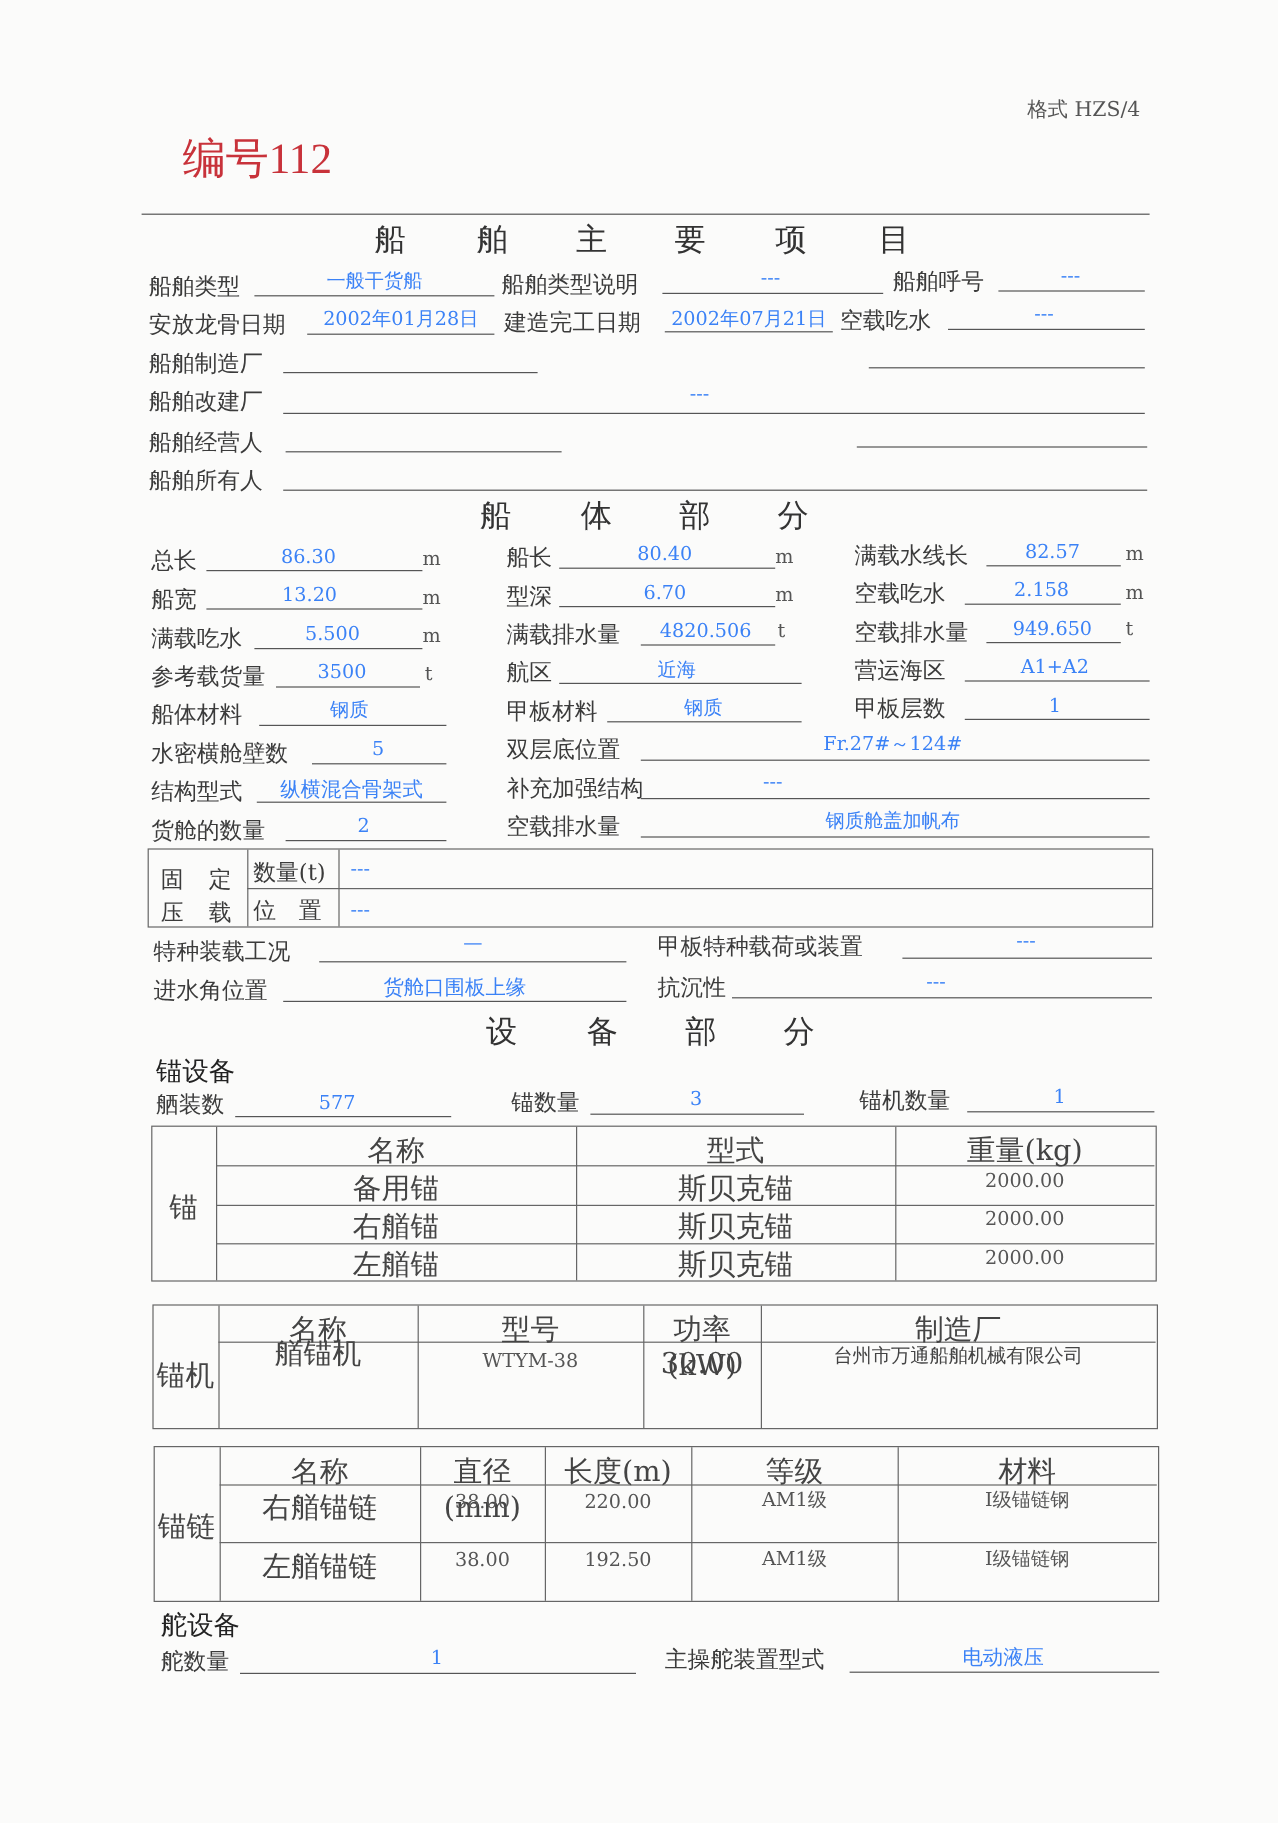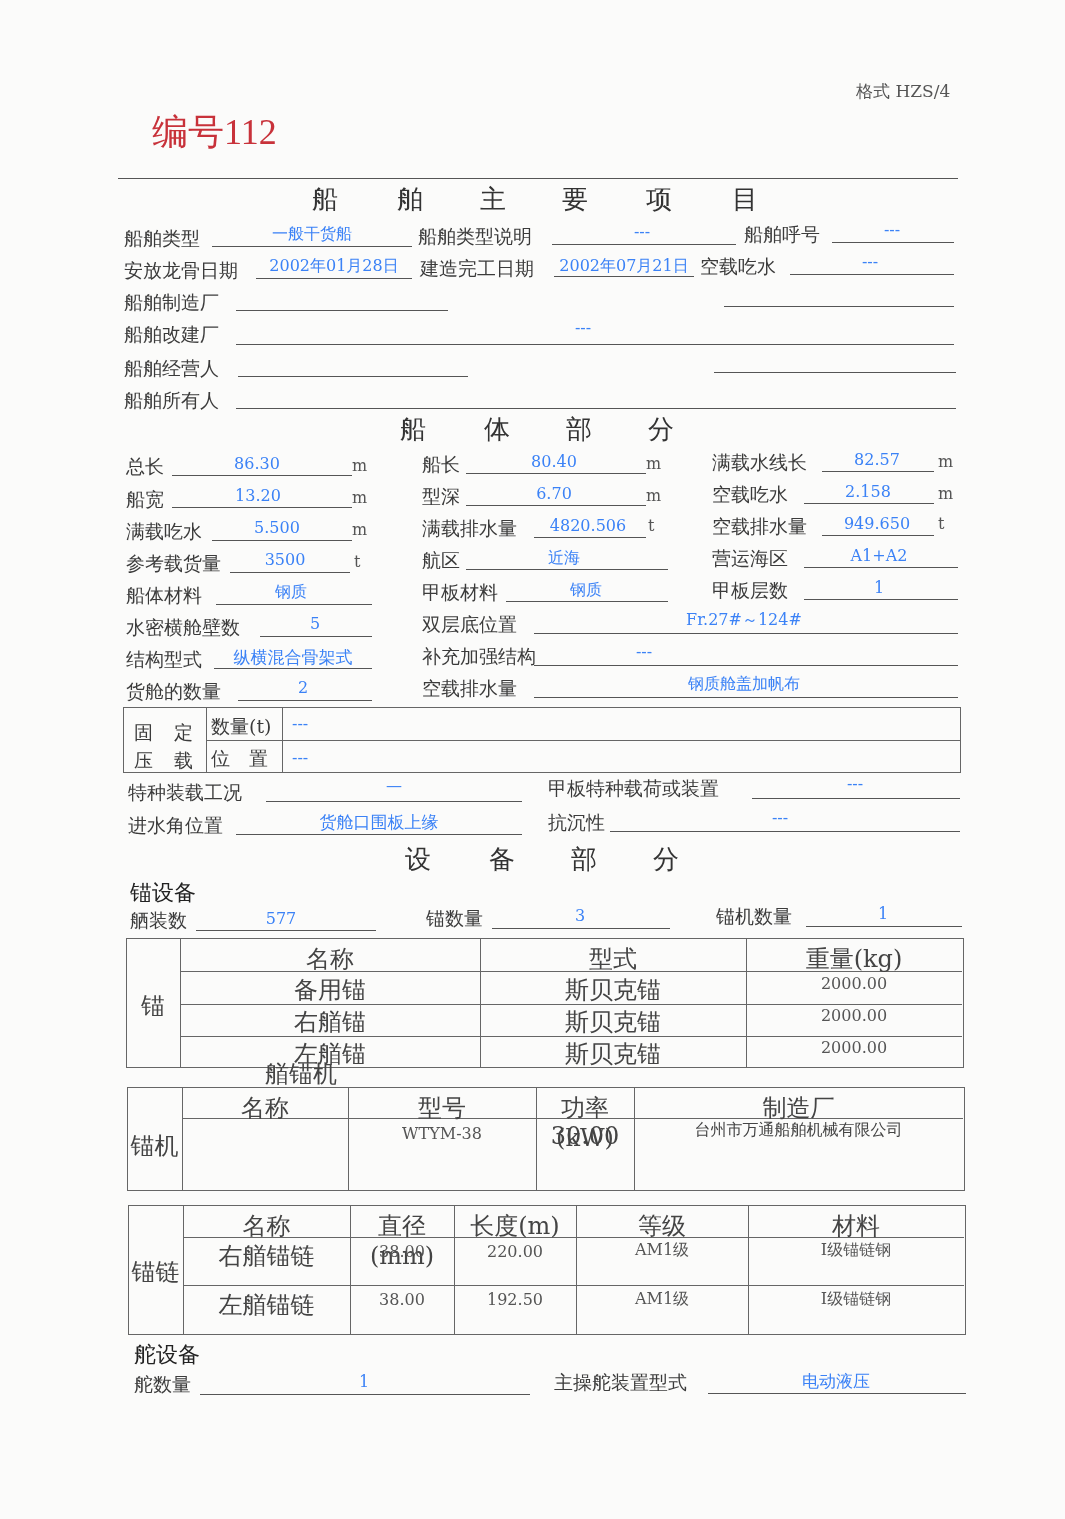--- a/index.html
+++ b/index.html
@@ -243,21 +243,21 @@
 <div class="vl" style="left:182px;top:1088px;height:102px;"></div>
 <div class="vl" style="left:348px;top:1088px;height:102px;"></div>
 <div class="vl" style="left:536px;top:1088px;height:102px;"></div>
 <div class="vl" style="left:634px;top:1088px;height:102px;"></div>
 <div class="hl" style="left:182px;top:1118px;width:781px;"></div>
 <div class="cell" style="left:127px;top:1130px;width:55px;">锚机</div>
 <div class="cell" style="left:182px;top:1092px;width:166px;">名称</div>
 <div class="cell" style="left:348px;top:1092px;width:188px;">型号</div>
 <div class="cell" style="left:536px;top:1092px;width:98px;text-align:center;">功率(kW)</div>
 <div class="cell" style="left:634px;top:1092px;width:329px;">制造厂</div>
-<div class="cell" style="left:182px;top:1058px;width:166px;margin-left:36px;">艏锚机</div>
+<div class="cell" style="left:182px;top:1112px;width:166px;">艏锚机</div>
 <div class="cell num" style="left:348px;top:1124px;width:188px;">WTYM-38</div>
 <div class="cell" style="left:536px;top:1122px;width:98px;">30.00</div>
 <div class="cell" style="left:634px;top:1120px;width:329px;font-size:16px;">台州市万通船舶机械有限公司</div>
 
 <div class="box" style="left:128px;top:1205px;width:836px;height:128px;"></div>
 <div class="vl" style="left:183px;top:1206px;height:128px;"></div>
 <div class="vl" style="left:350px;top:1206px;height:128px;"></div>
 <div class="vl" style="left:454px;top:1206px;height:128px;"></div>
 <div class="vl" style="left:576px;top:1206px;height:128px;"></div>
 <div class="vl" style="left:748px;top:1206px;height:128px;"></div>

